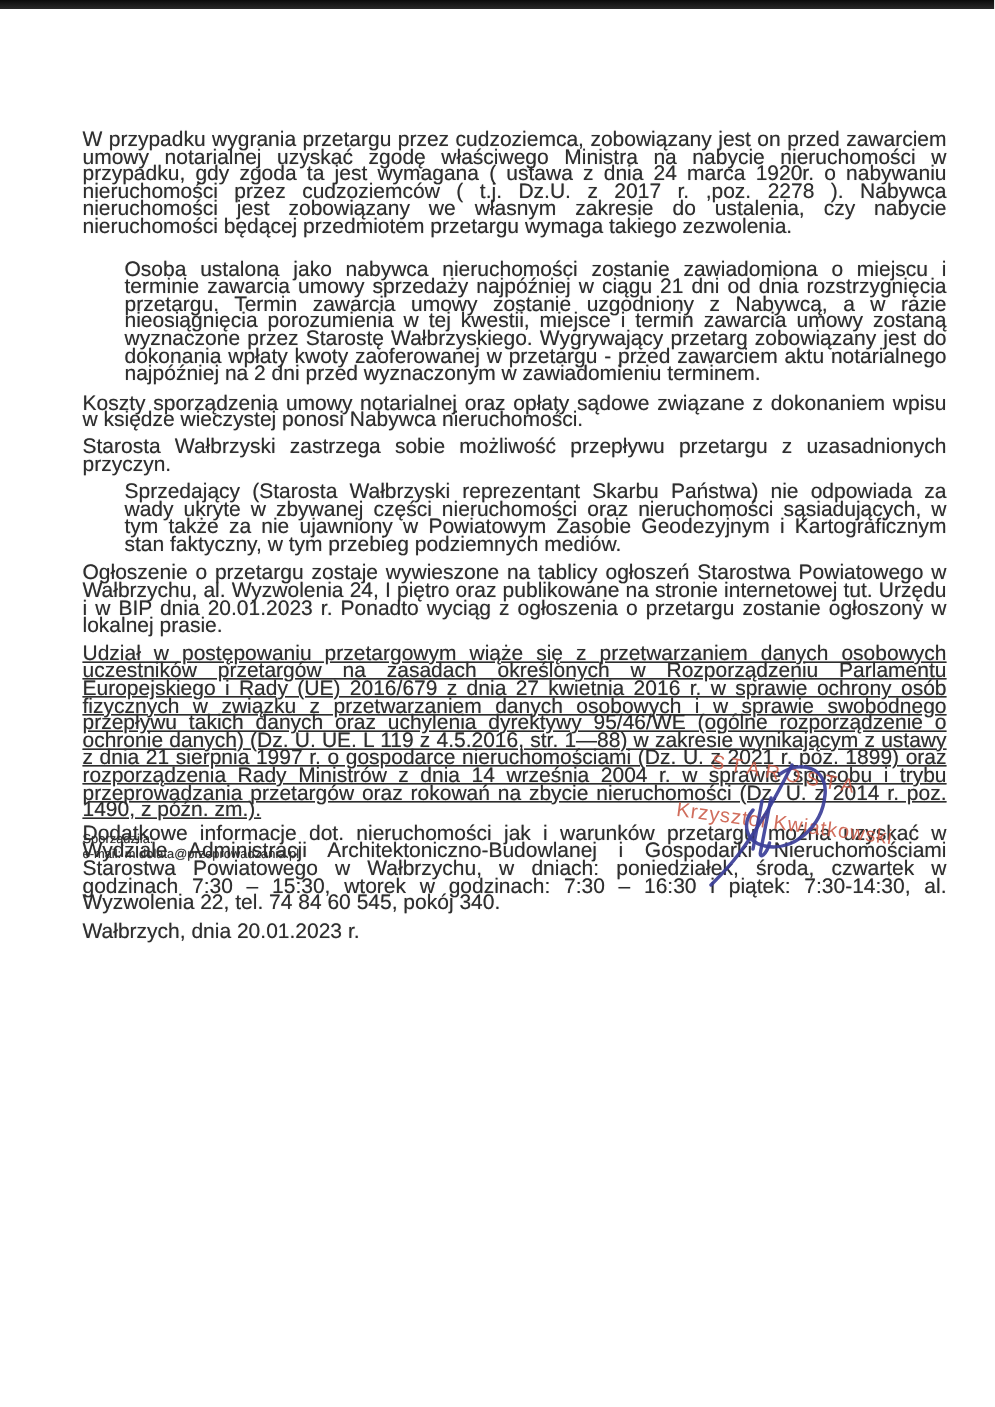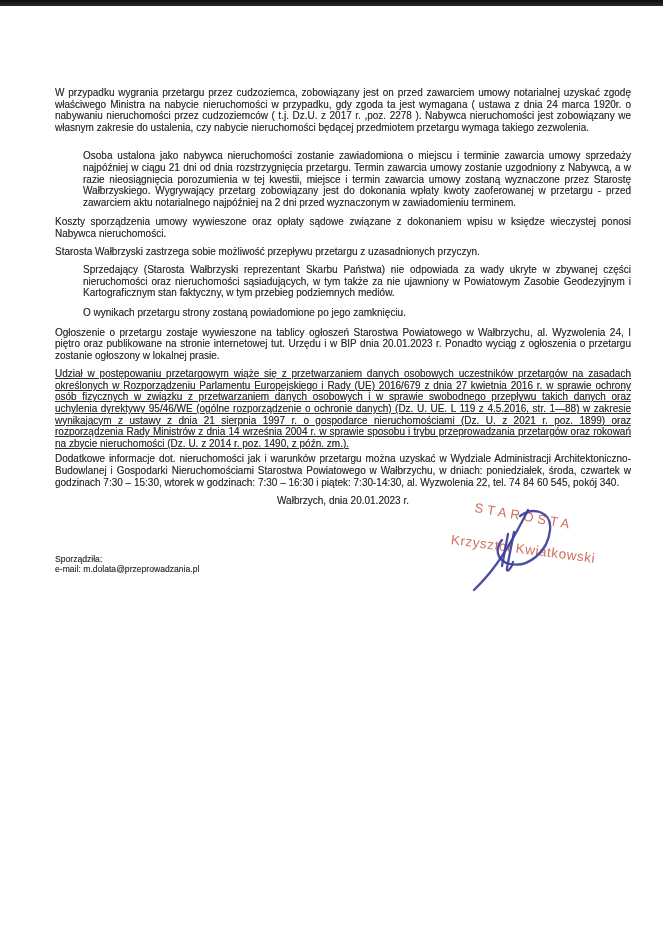--- a/index.html
+++ b/index.html
@@ -12,32 +12,32 @@
   }
   .scan-strip{
     position:absolute;top:0;left:0;width:663px;height:6px;
     background:linear-gradient(#0c0c0c,#2a2a2a);
   }
   .content{
     position:absolute;
     top:87px;left:55px;
     width:576px;
     color:#2e2e2e;
-    font-size:10px;
+    font-size:14px;
     line-height:11.6px;
     text-align:justify;
     text-shadow:0 0 0.5px rgba(45,45,45,0.55);
   }
   .content p{margin:0 0 7px 0;}
   p.gap-lg{margin-bottom:17px;}
   p.gap-md{margin-bottom:8px;margin-left:28px;}
   p.gap-sm{margin-bottom:6px;}
   p.gap-xs{margin-bottom:4px;text-decoration:underline;}
   .bold{font-weight:normal;}
-  .date-line{margin-top:10px;text-align:center;}
+  .date-line{margin-top:10px;text-align:left;}
   .prepared{
     position:absolute;
     top:554px;left:55px;
     color:#2e2e2e;
     font-size:8.6px;
     line-height:10.4px;
     text-shadow:0 0 0.5px rgba(45,45,45,0.5);
   }
   .prepared div{white-space:nowrap;}
   .stamp-title{
@@ -73,24 +73,23 @@
 </style>
 </head>
 <body>
 
 <div class="page">
   <div class="scan-strip"></div>
 
   <div class="content">
     <p class="gap-lg">W przypadku wygrania przetargu przez cudzoziemca, zobowiązany jest on przed zawarciem umowy notarialnej uzyskać zgodę właściwego Ministra na nabycie nieruchomości w przypadku, gdy zgoda ta jest wymagana ( ustawa z dnia 24 marca 1920r. o nabywaniu nieruchomości przez cudzoziemców ( t.j. Dz.U. z 2017 r. ,poz. 2278 ). Nabywca nieruchomości jest zobowiązany we własnym zakresie do ustalenia, czy nabycie nieruchomości będącej przedmiotem przetargu wymaga takiego zezwolenia.</p>
     <p class="gap-md">Osoba ustalona jako nabywca nieruchomości zostanie zawiadomiona o miejscu i terminie zawarcia umowy sprzedaży najpóźniej w ciągu 21 dni od dnia rozstrzygnięcia przetargu. Termin zawarcia umowy zostanie uzgodniony z Nabywcą, a w razie nieosiągnięcia porozumienia w tej kwestii, miejsce i termin zawarcia umowy zostaną wyznaczone przez Starostę Wałbrzyskiego. Wygrywający przetarg zobowiązany jest do dokonania wpłaty kwoty zaoferowanej w przetargu - przed zawarciem aktu notarialnego najpóźniej na 2 dni przed wyznaczonym w zawiadomieniu terminem.</p>
-    <p class="gap-sm">Koszty sporządzenia umowy wywieszone oraz opłaty sądowe związane z dokonaniem wpisu w księdze wieczystej ponosi Nabywca nieruchomości.</p>
+    <p class="gap-sm">Koszty sporządzenia umowy notarialnej oraz opłaty sądowe związane z dokonaniem wpisu w księdze wieczystej ponosi Nabywca nieruchomości.</p>
     <p>Starosta Wałbrzyski zastrzega sobie możliwość przepływu przetargu z uzasadnionych przyczyn.</p>
     <p class="gap-md">Sprzedający (Starosta Wałbrzyski reprezentant Skarbu Państwa) nie odpowiada za wady ukryte w zbywanej części nieruchomości oraz nieruchomości sąsiadujących, w tym także za nie ujawniony w Powiatowym Zasobie Geodezyjnym i Kartograficznym stan faktyczny, w tym przebieg podziemnych mediów.</p>
-    <p class="gap-md">O wynikach przetargu strony zostaną powiadomione po jego zamknięciu.</p>
     <p><span>Ogłoszenie o przetargu zostaje wywieszone na tablicy ogłoszeń Starostwa Powiatowego w Wałbrzychu, al. Wyzwolenia 24, I piętro oraz publikowane na stronie internetowej tut. Urzędu i w BIP </span><span class="bold">dnia 20.01.2023 r.</span><span> Ponadto wyciąg z ogłoszenia o przetargu zostanie ogłoszony w lokalnej prasie.</span></p>
     <p class="gap-xs">Udział w postępowaniu przetargowym wiąże się z przetwarzaniem danych osobowych uczestników przetargów na zasadach określonych w Rozporządzeniu Parlamentu Europejskiego i Rady (UE) 2016/679 z dnia 27 kwietnia 2016 r. w sprawie ochrony osób fizycznych w związku z przetwarzaniem danych osobowych i w sprawie swobodnego przepływu takich danych oraz uchylenia dyrektywy 95/46/WE (ogólne rozporządzenie o ochronie danych) (Dz. U. UE. L 119 z 4.5.2016, str. 1—88) w zakresie wynikającym z ustawy z dnia 21 sierpnia 1997 r. o gospodarce nieruchomościami (Dz. U. z 2021 r. poz. 1899) oraz rozporządzenia Rady Ministrów z dnia 14 września 2004 r. w sprawie sposobu i trybu przeprowadzania przetargów oraz rokowań na zbycie nieruchomości (Dz. U. z 2014 r. poz. 1490, z późn. zm.).</p>
     <p>Dodatkowe informacje dot. nieruchomości jak i warunków przetargu można uzyskać w Wydziale Administracji Architektoniczno-Budowlanej i Gospodarki Nieruchomościami Starostwa Powiatowego w Wałbrzychu, w dniach: poniedziałek, środa, czwartek w godzinach 7:30 – 15:30, wtorek w godzinach: 7:30 – 16:30 i piątek: 7:30-14:30, al. Wyzwolenia 22, tel. 74 84 60 545, pokój 340.</p>
     <p class="date-line">Wałbrzych, dnia 20.01.2023 r.</p>
   </div>
 
   <div class="stamp-title">STAROSTA</div>
   <div class="stamp-name">Krzysztof Kwiatkowski</div>
 
   <svg class="signature" viewBox="0 0 110 95" xmlns="http://www.w3.org/2000/svg">

